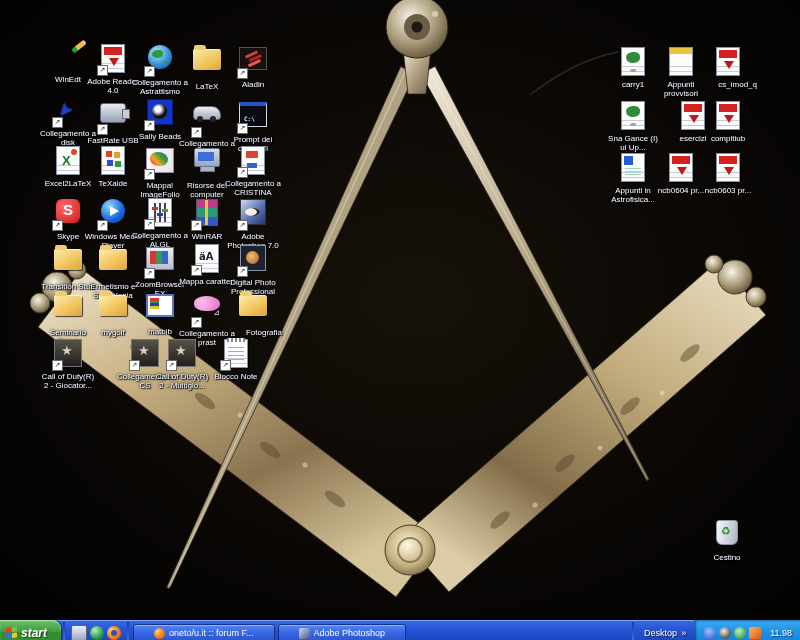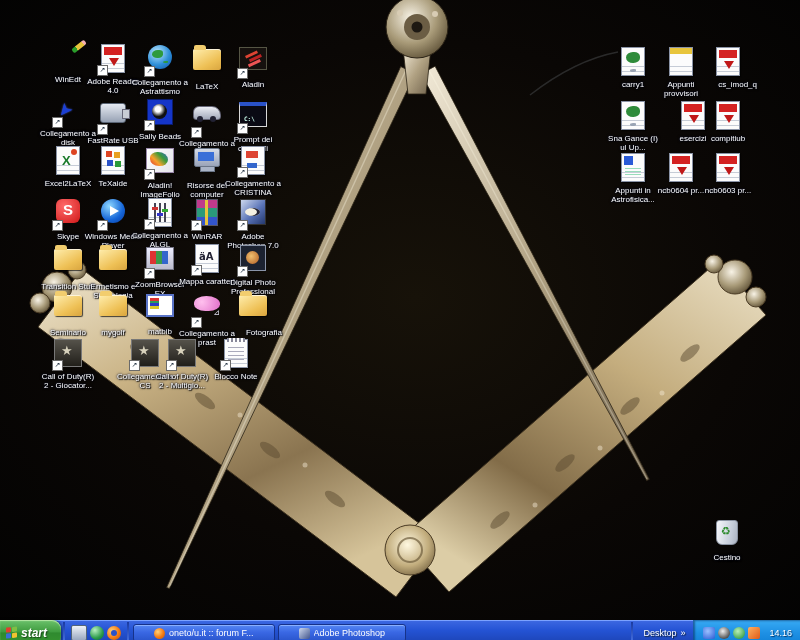--- a/index.html
+++ b/index.html
@@ -332,21 +332,21 @@
         <div class="icobox">
           <div class="ico i-texaide pg lines"></div>
         </div>
         <span class="lbl">TeXaide</span>
       </div>
       <div class="desk-icon" style="left: 131px; top: 144px;">
         <div class="icobox">
           <div class="ico i-imgfolio"></div>
           <span class="shct">↗</span>
         </div>
-        <span class="lbl">Aladin! ImageFolio</span>
+        <span class="lbl">Mappa! ImageFolio</span>
       </div>
       <div class="desk-icon" style="left: 178px; top: 144px;">
         <div class="icobox">
           <div class="ico i-computer"></div>
         </div>
         <span class="lbl">Risorse del computer</span>
       </div>
       <div class="desk-icon" style="left: 224px; top: 144px;">
         <div class="icobox">
           <div class="ico i-redmark pg lines"></div>
@@ -572,15 +572,15 @@
       </div>
     </div>
   <div id="tb-spacer"></div>
   <div class="tb-sep"></div>
   <div id="desktoolbar">
     <span>Desktop</span>
     <span>»</span>
   </div>
   <div id="tray">
     <span id="trayicons"><span class="tri t-msn" style="display: inline-block; margin-right: 3px; vertical-align: middle;"></span><span class="tri t-vol" style="display: inline-block; margin-right: 3px; vertical-align: middle;"></span><span class="tri t-green" style="display: inline-block; margin-right: 3px; vertical-align: middle;"></span><span class="tri t-orange" style="display: inline-block; margin-right: 3px; vertical-align: middle;"></span></span>
-    <span id="clock">14.16</span>
+    <span id="clock">11.98</span>
   </div>
 </div>
 
 </body></html>

